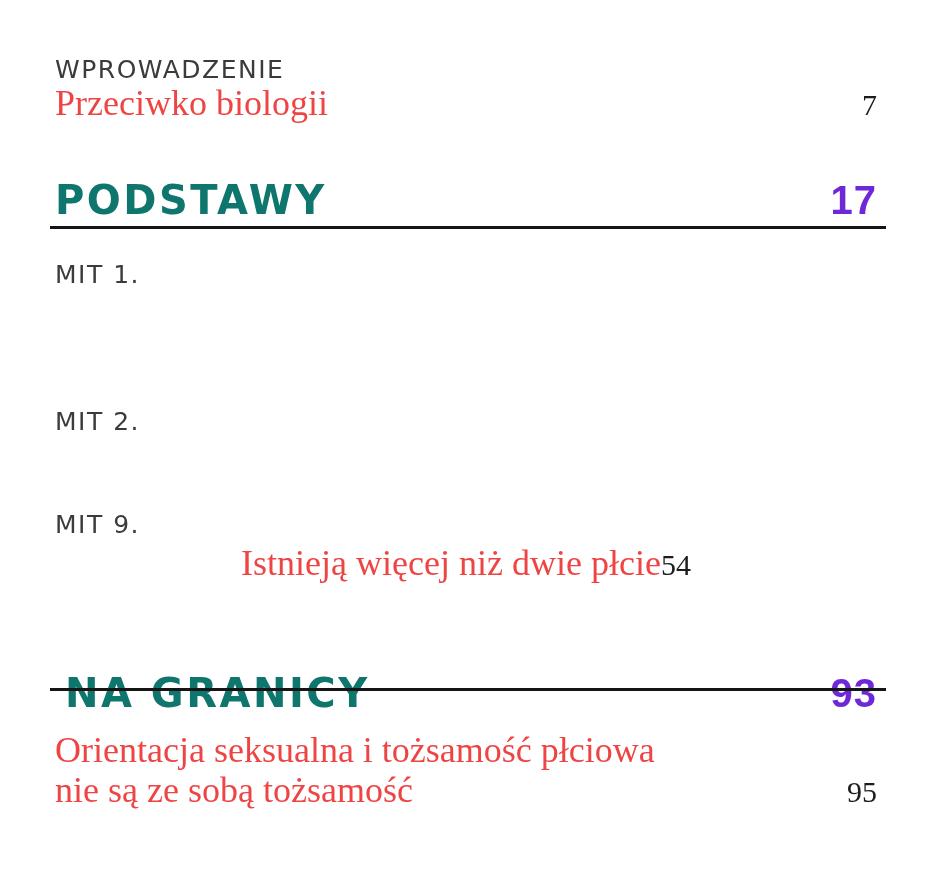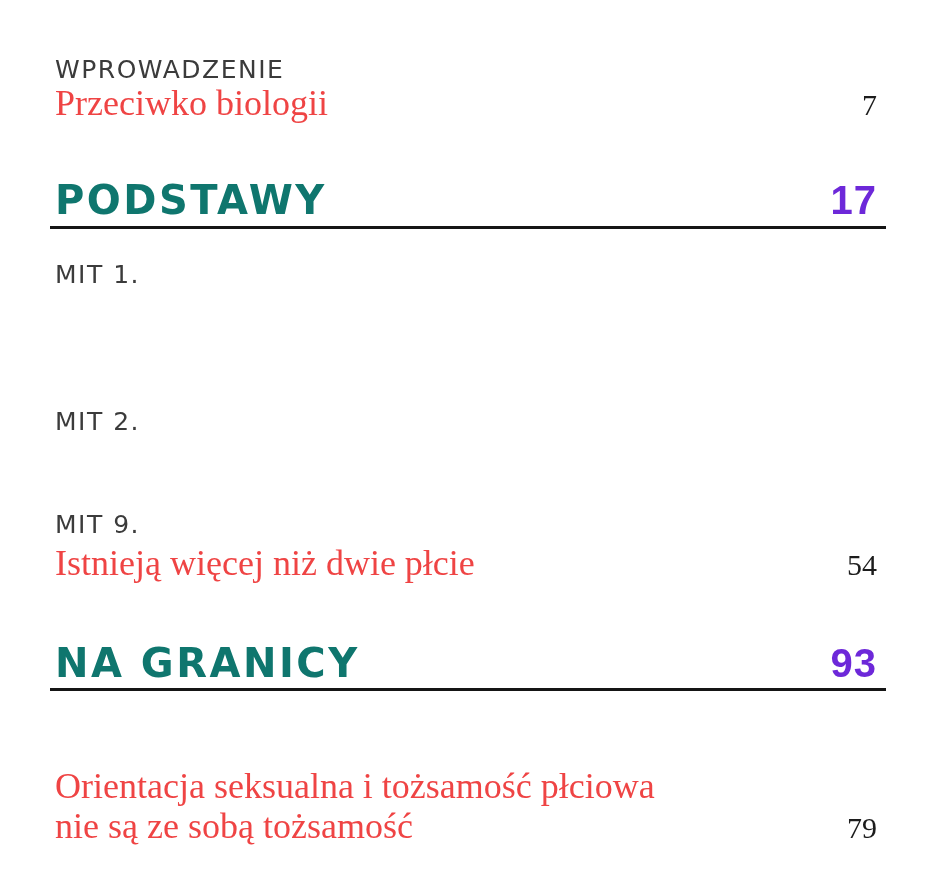--- a/index.html
+++ b/index.html
@@ -93,25 +93,25 @@
   
   .pos-intro-label { top: 55px; }
   .pos-intro-row   { top: 85px; }
   .pos-h1-row      { top: 177px; }
   .pos-h1-rule     { top: 226px; }
   .pos-m1-label    { top: 260px; }
   .pos-m1-row      { top: 308px; }
   .pos-m2-label    { top: 407px; }
   .pos-m2-row      { top: 429px; }
   .pos-m3-label    { top: 510px; }
-  .pos-m3-row      { top: 545px; }
-  .pos-h2-row      { top: 640px; }
+  .pos-m3-row      { top: 545px; justify-content: center; }
+  .pos-h2-row      { top: 670px; margin-left: 10px; }
   .pos-h2-rule     { top: 688px; }
   .pos-m4-label    { top: 734px; }
-  .pos-m4-block    { top: 766px; }
+  .pos-m4-block    { top: 730px; }
 </style>
 </head>
 <body>
 
 <div class="page">
 
   <div class="abs pos-intro-label label">WPROWADZENIE</div>
   <div class="abs pos-intro-row row">
     <div class="title">Przeciwko biologii</div>
     <div class="pnum">7</div>
@@ -137,16 +137,16 @@
     <div class="heading">NA GRANICY</div>
     <div class="hpage">93</div>
   </div>
   <div class="rule pos-h2-rule"></div>
 
   <div class="abs pos-m4-block multirow">
     <div class="multilines">
       <div class="title">Orientacja seksualna i tożsamość płciowa</div>
       <div class="title">nie są ze sobą tożsamość</div>
     </div>
-    <div class="pnum">79</div>
+    <div class="pnum">95</div>
   </div>
 
 </div>
 
 </body></html>

